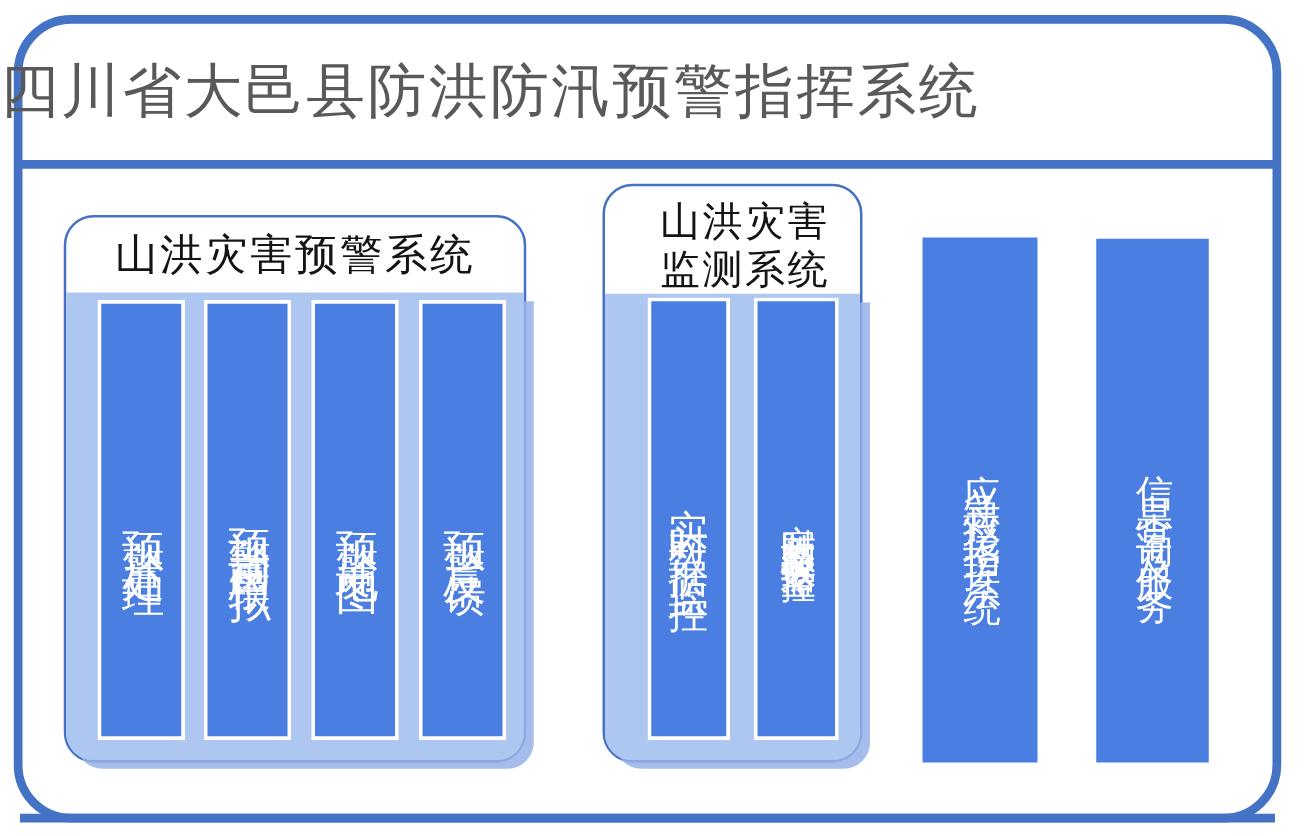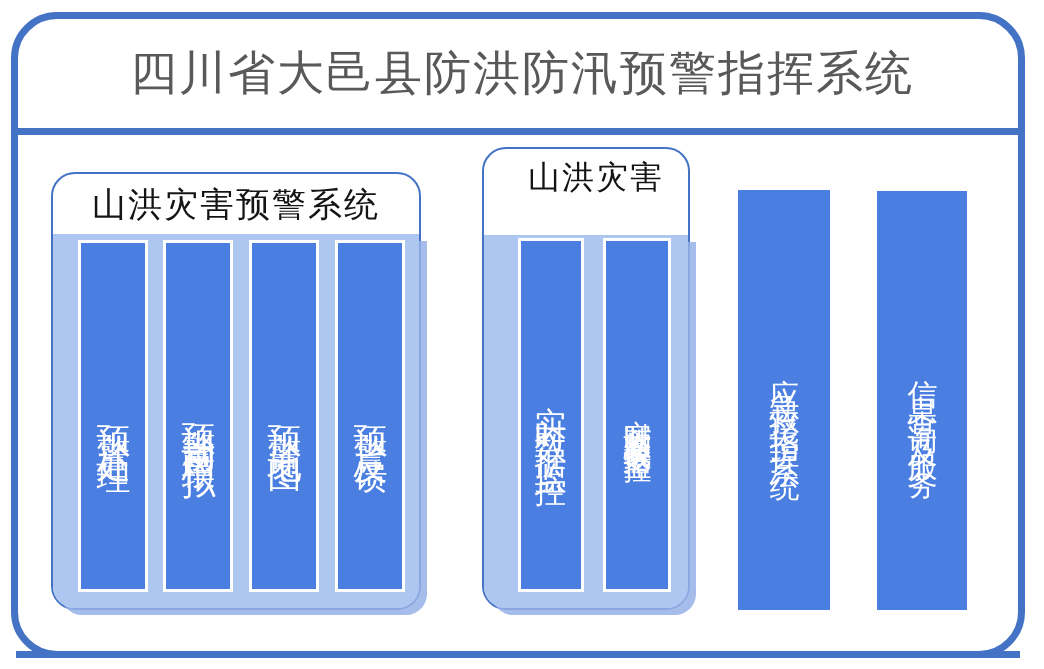--- a/index.html
+++ b/index.html
@@ -16,21 +16,20 @@
     left: 11px; top: 12px;
     width: 1014px; height: 646px;
     border: 7px solid #4472C4;
     border-radius: 46px;
     box-sizing: border-box;
   }
   .diagram-title {
     position: absolute;
     left: 0; right: 0;
     top: 42px;
-    text-align: center;
     font-family: "Liberation Sans", sans-serif;
     font-weight: normal;
     font-size: 47px;
     letter-spacing: 2px;
     color: #595959;
     white-space: nowrap;
   }
   .hline {
     position: absolute;
     left: 16px;
@@ -137,20 +136,21 @@
     </div>
     <div class="bar bar-bordered g1-bar g1-bar-3">
       <span class="vtext chars-4">预警反馈</span>
     </div>
   </div>
 
   <div class="group group-2">
     <div class="group-body"></div>
     <div class="group-header">
       <div>山洪灾害</div>
+      <div>监测系统</div>
     </div>
     <div class="bar bar-bordered g2-bar g2-bar-0">
       <span class="vtext chars-6b">实时数据监控</span>
     </div>
     <div class="bar bar-bordered g2-bar g2-bar-1">
       <span class="vtext chars-10">实时动态影像数据监控</span>
     </div>
   </div>
 
   <div class="bar sbar-0">

